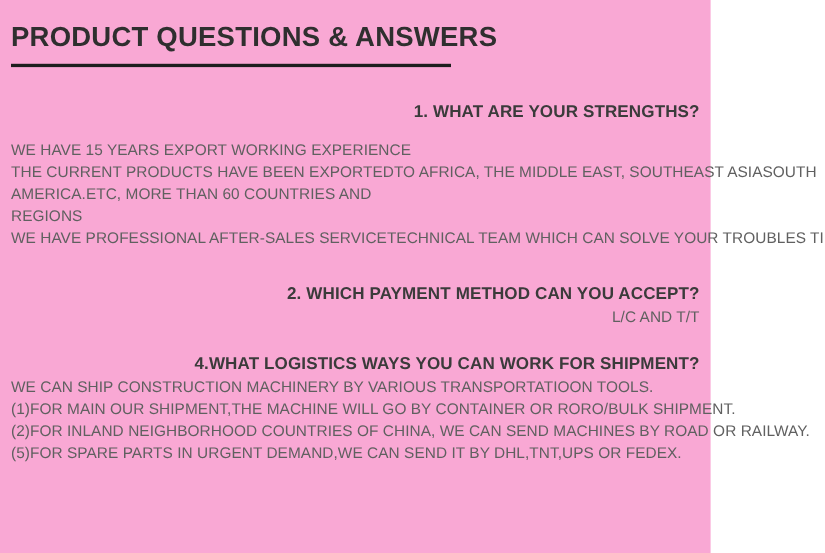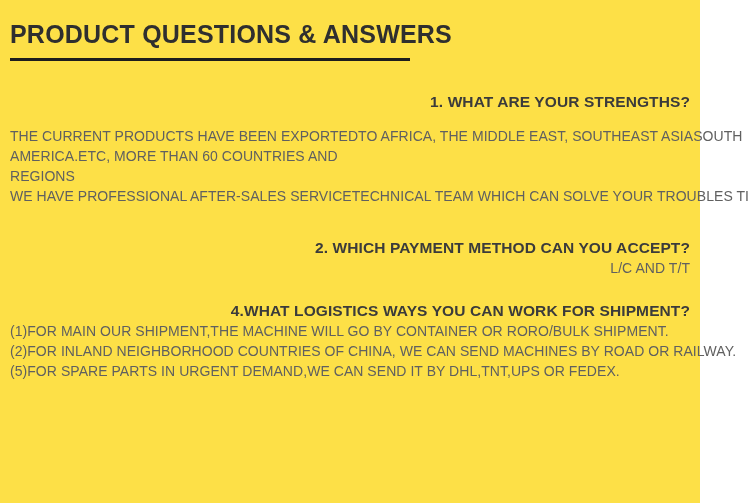--- a/index.html
+++ b/index.html
@@ -9,23 +9,23 @@
   }
   body {
     width: 750px;
     height: 503px;
     overflow: hidden;
     font-family: "Liberation Sans", sans-serif;
     -webkit-font-smoothing: antialiased;
   }
   .page {
     position: relative;
-    width: 700px;
+    width: 646px;
     height: 503px;
-    background: #fde047;
+    background: #f9a8d4;
     box-sizing: border-box;
     padding: 0 10px;
   }
 
   
   .page-title {
     margin: 0;
     padding-top: 20px;
     font-size: 25px;
     font-weight: bold;
@@ -92,38 +92,40 @@
 
   <h1 class="page-title">PRODUCT QUESTIONS &amp; ANSWERS</h1>
 
   <div class="title-rule"></div>
 
   <div class="qa-list">
 
     <section class="qa-block q1">
       <div class="qa-question">1. WHAT ARE YOUR STRENGTHS?</div>
       <div class="qa-answer">
+        <span class="answer-line">WE HAVE 15 YEARS EXPORT WORKING EXPERIENCE</span>
         <span class="answer-line">THE CURRENT PRODUCTS HAVE BEEN EXPORTEDTO AFRICA, THE MIDDLE EAST, SOUTHEAST ASIASOUTH</span>
         <span class="answer-line">AMERICA.ETC, MORE THAN 60 COUNTRIES AND</span>
         <span class="answer-line">REGIONS</span>
         <span class="answer-line">WE HAVE PROFESSIONAL AFTER-SALES SERVICETECHNICAL TEAM WHICH CAN SOLVE YOUR TROUBLES TIMELY</span>
       </div>
     </section>
 
     <section class="qa-block q2">
       <div class="qa-question">2. WHICH PAYMENT METHOD CAN YOU ACCEPT?</div>
       <div class="qa-answer">
         <span class="answer-line">L/C AND T/T</span>
       </div>
     </section>
 
 
     <section class="qa-block q4">
       <div class="qa-question">4.WHAT LOGISTICS WAYS YOU CAN WORK FOR SHIPMENT?</div>
       <div class="qa-answer">
+        <span class="answer-line">WE CAN SHIP CONSTRUCTION MACHINERY BY VARIOUS TRANSPORTATIOON TOOLS.</span>
         <span class="answer-line">(1)FOR MAIN OUR SHIPMENT,THE MACHINE WILL GO BY CONTAINER OR RORO/BULK SHIPMENT.</span>
         <span class="answer-line">(2)FOR INLAND NEIGHBORHOOD COUNTRIES OF CHINA, WE CAN SEND MACHINES BY ROAD OR RAILWAY.</span>
         <span class="answer-line">(5)FOR SPARE PARTS IN URGENT DEMAND,WE CAN SEND IT BY DHL,TNT,UPS OR FEDEX.</span>
       </div>
     </section>
 
   </div>
 </div>
 
 </body></html>

